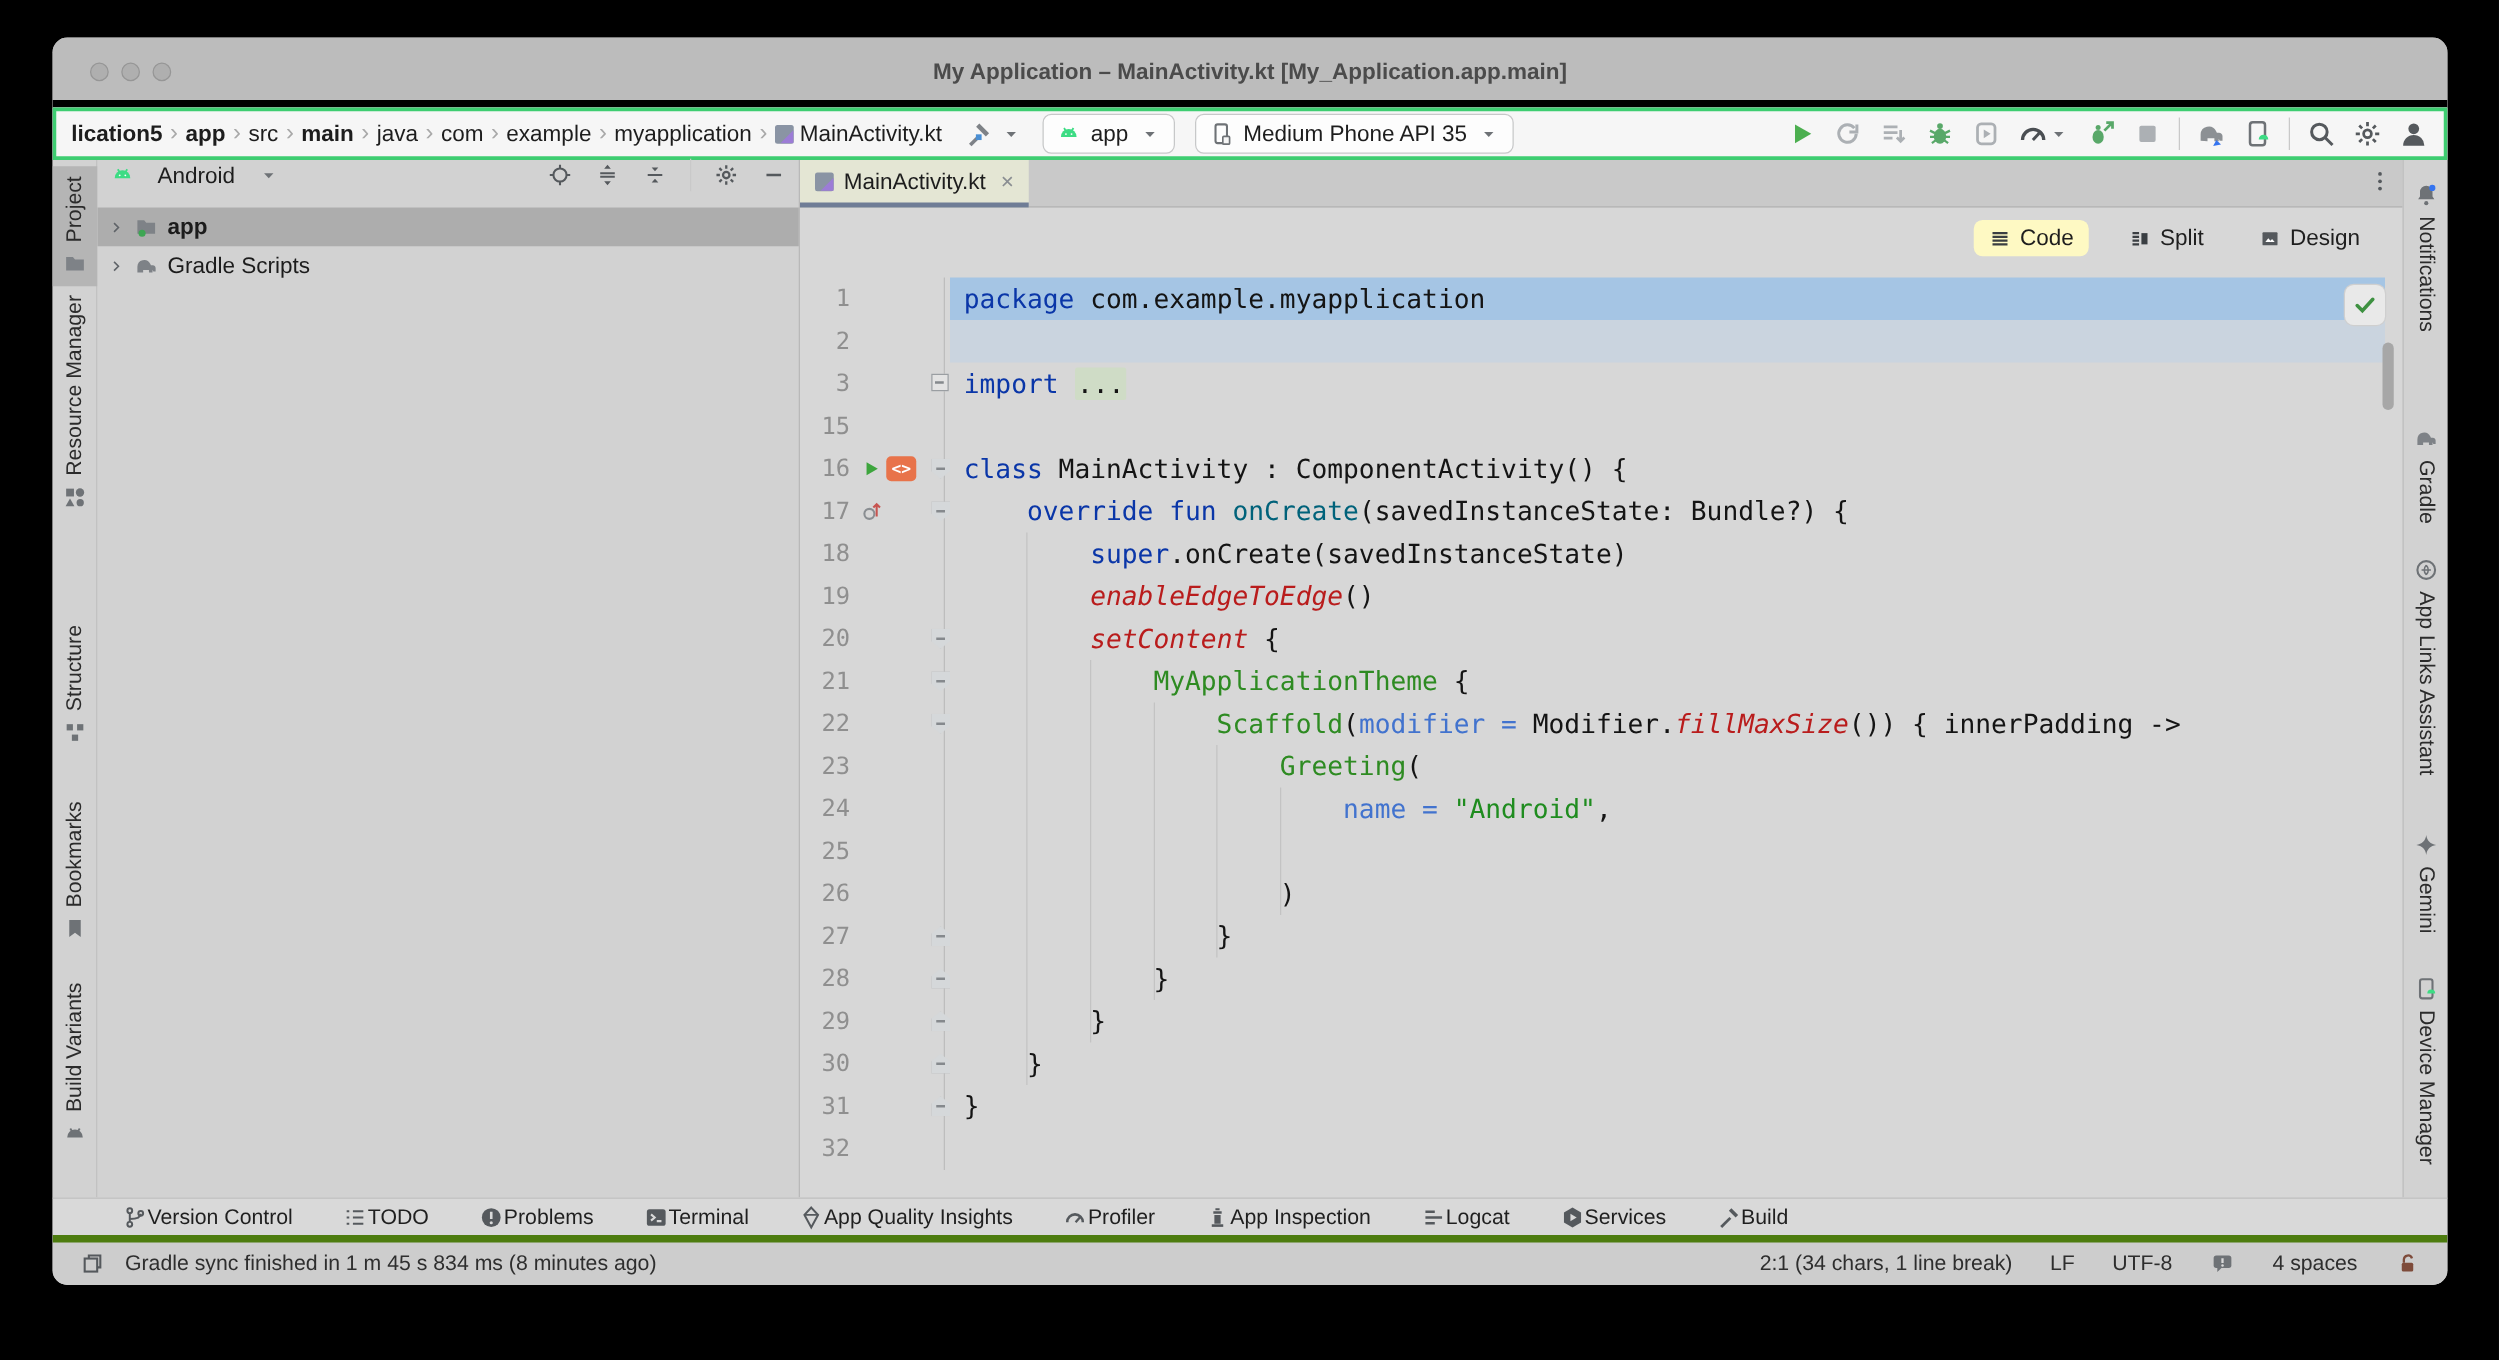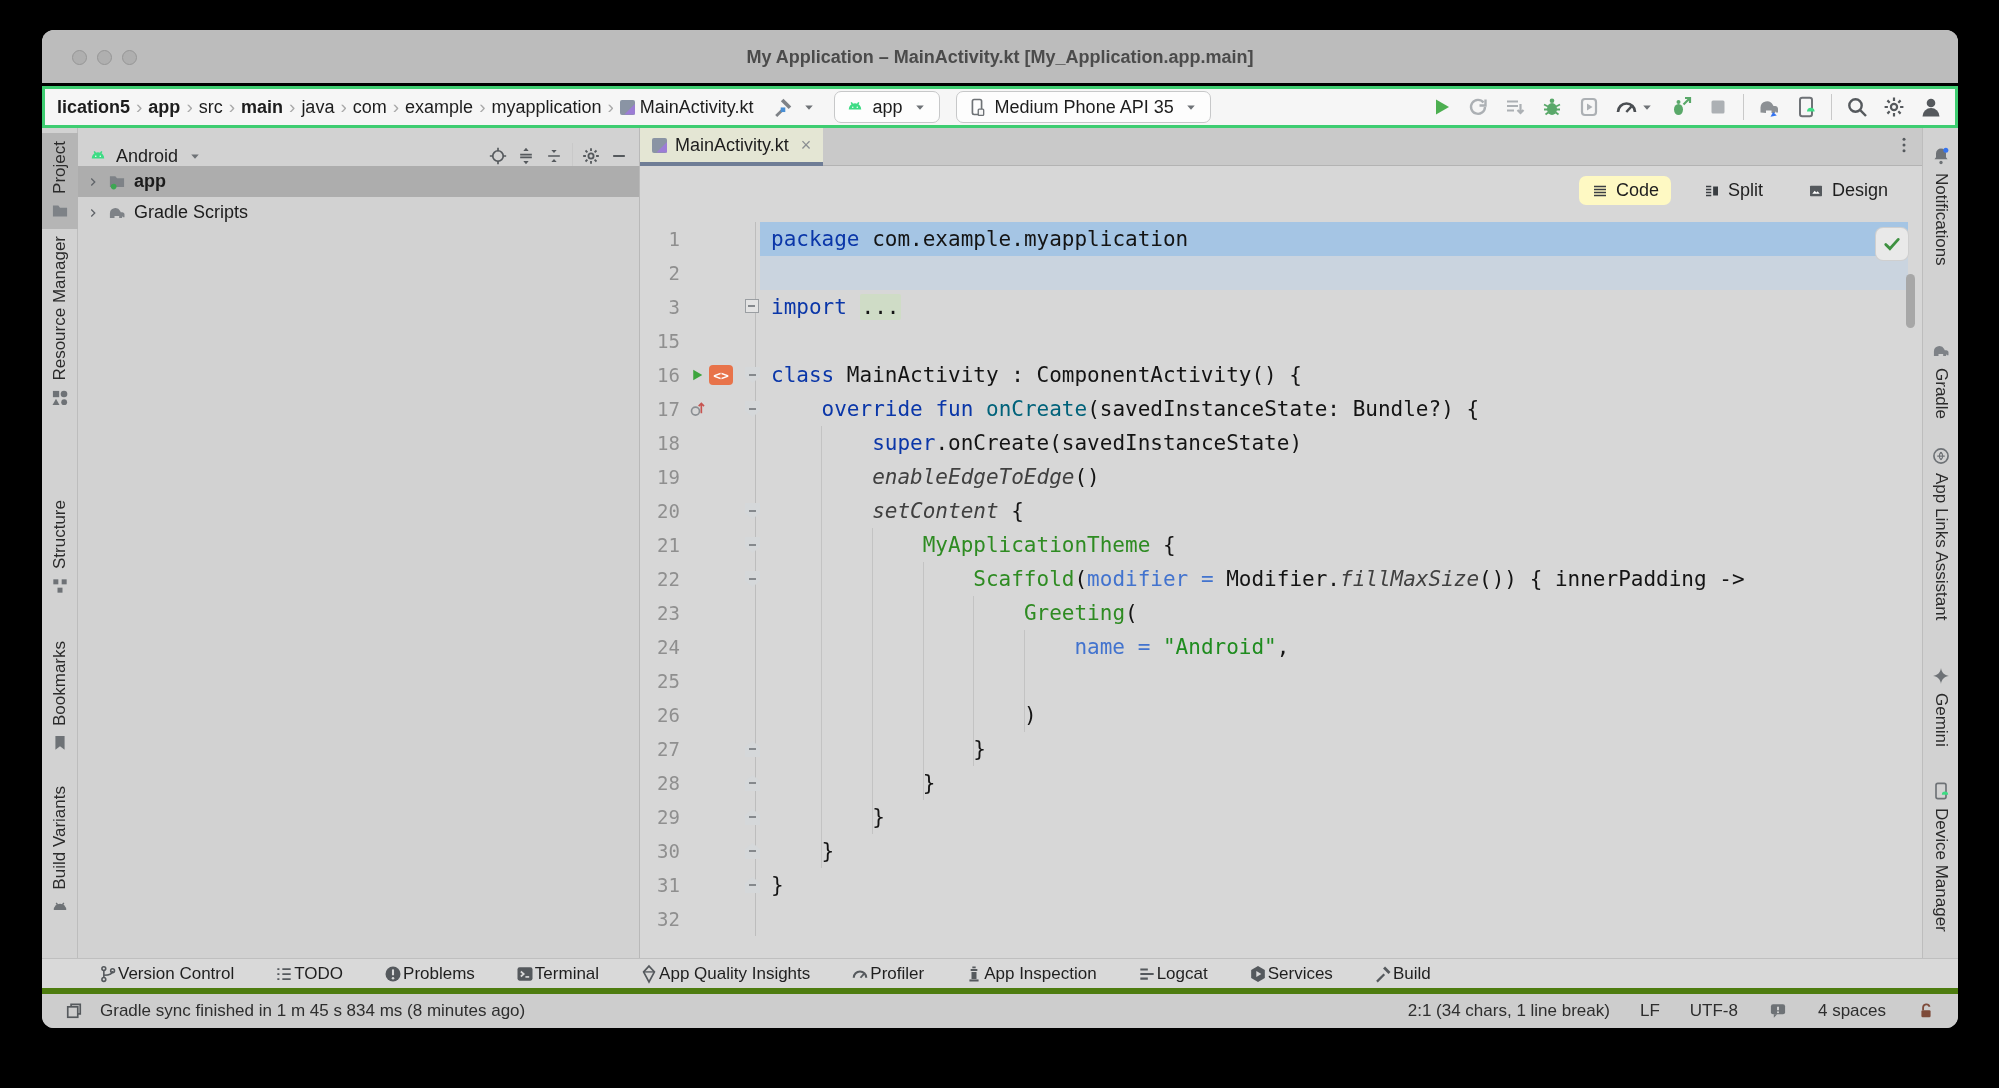--- a/index.html
+++ b/index.html
@@ -2,21 +2,21 @@
 <html><head>
 <meta charset="utf-8">
 <style>
   html,body{margin:0;padding:0;background:#000;}
   #stage{position:relative;width:1999px;height:1088px;background:#000;overflow:hidden;
          font-family:"Liberation Sans",sans-serif;-webkit-font-smoothing:antialiased;}
   .window{position:absolute;left:42px;top:30px;width:1916px;height:998px;border-radius:12px;
           background:#D2D2D2;overflow:hidden;box-shadow:0 22px 60px rgba(0,0,0,.6);}
   
   .titlebar{position:absolute;left:0;top:0;width:100%;height:56px;background:#BCBCBC;
-            border-bottom:3px solid #000000;box-sizing:border-box;}
+            border-bottom:6px solid #000000;box-sizing:border-box;}
   .tl{position:absolute;top:20px;width:15px;height:15px;border-radius:50%;background:#AFAFAF;border:1px solid #969696;box-sizing:border-box;}
   .title{line-height:55px;text-align:center;font-size:18px;font-weight:700;color:#4B4B4B;}
   
   .toolbar{position:absolute;left:0;top:56px;width:100%;height:42px;background:#F6F6F6;
            border:3px solid #3ECD71;box-sizing:border-box;display:flex;align-items:center;padding:0 12px;}
   .crumbs{display:flex;align-items:center;white-space:nowrap;}
   .crumb{font-size:18px;color:#1D1D1D;display:flex;align-items:center;gap:5px;}
   .crumb.b{font-weight:700;}
   .csep{color:#A9A9A9;font-size:19px;padding:0 6px;}
   .kicon{position:relative;display:inline-block;width:15px;height:15px;background:#8A94A4;border-radius:2px;}
@@ -35,21 +35,21 @@
   
   .main{position:absolute;left:0;top:98px;width:100%;height:830px;background:#D2D2D2;}
   .lstrip{position:absolute;left:0;top:0;width:36px;height:100%;border-right:1px solid #BDBDBD;box-sizing:border-box;}
   .rstrip{position:absolute;right:0;top:0;width:36px;height:100%;border-left:1px solid #BDBDBD;box-sizing:border-box;}
   .vtab{position:absolute;left:0;width:36px;display:flex;flex-direction:column;align-items:center;gap:7px;padding:8px 0;cursor:default;}
   .vtab.active{background:#B5B5B5;}
   .vlabel{font-size:17px;color:#2B2B2B;writing-mode:vertical-rl;white-space:nowrap;}
   .lstrip .vlabel{transform:rotate(180deg);}
   
   .project{position:absolute;left:36px;top:0;width:562px;height:100%;background:#D2D2D2;border-right:1px solid #B9B9B9;box-sizing:border-box;}
-  .phead{height:24px;display:flex;align-items:center;padding:16px 10px;gap:8px;}
+  .phead{height:24px;display:flex;align-items:center;padding:0 10px;gap:18px;}
   .phead .mode{font-size:18px;color:#1D1D1D;}
   .phead .spacer{flex:1;}
   .tree{position:absolute;left:0;top:38px;width:100%;}
   .trow{height:31px;display:flex;align-items:center;gap:7px;padding-left:8px;font-size:18px;color:#1C1C1C;cursor:default;}
   .trow.selected{background:#ADADAD;font-weight:700;}
   .chev{color:#5F6368;font-size:15px;width:14px;display:inline-flex;}
   
   .editor{position:absolute;left:598px;top:0;width:1282px;height:100%;background:#D7D7D7;}
   .tabbar{position:absolute;left:0;top:0;width:100%;height:38px;background:#C9C9C9;border-bottom:1px solid #B3B3B3;box-sizing:border-box;}
   .etab{position:absolute;left:0;top:0;height:38px;display:flex;align-items:center;gap:8px;padding:0 12px;
@@ -70,21 +70,21 @@
   .gicons{position:absolute;left:48px;top:0;height:34px;display:flex;align-items:center;gap:3px;z-index:2;}
   .badge{display:inline-flex;align-items:center;justify-content:center;width:24px;height:20px;border-radius:4px;
          background:#E8734A;color:#fff;font-size:13px;font-weight:700;font-family:"DejaVu Sans Mono",monospace;}
   .fm{position:absolute;left:105px;top:9px;width:15px;height:16px;background:#D5D8DA;filter:drop-shadow(0 0 .6px #888);z-index:2;}
   .fm::after{content:'';position:absolute;left:4px;top:7px;width:7px;height:2px;background:#85898D;}
   .fm.down{clip-path:polygon(0 0,100% 0,100% 62%,50% 100%,0 62%);}
   .fm.up{clip-path:polygon(50% 0,100% 38%,100% 100%,0 100%,0 38%);}
   .fm.box{width:14px;height:14px;background:#E3E3E3;border:1.5px solid #9A9EA2;box-sizing:border-box;filter:none;}
   .fm.box::after{left:2px;top:4.5px;width:7px;}
   .txt{position:absolute;left:131px;top:0;line-height:34px;font-size:21px;white-space:pre;z-index:1;}
-  .kw{color:#0A36A8;} .p{color:#141414;} .fn{color:#00627A;} .fni{color:#404040;font-style:italic;margin-top:16px;}
+  .kw{color:#0A36A8;} .p{color:#141414;} .fn{color:#00627A;} .fni{color:#b91c1c;font-style:italic;margin-top:16px;}
   .comp{color:#2E8B22;margin-top:32px;} .named{color:#4273CE;} .str{color:#1F8C1F;}
   .foldtxt{background:#CFDCC6;color:#141414;padding:1px 2px;border-radius:2px;}
   .checkchip{position:absolute;right:14px;top:100px;width:32px;height:32px;background:#E9E9E9;border-radius:7px;
              display:flex;align-items:center;justify-content:center;z-index:6;box-shadow:0 0 0 1px #CFCFCF;}
   .scrollthumb{position:absolute;right:7px;top:146px;width:9px;height:54px;border-radius:5px;background:#A7A7A7;z-index:6;}
   
   .toolsbar{position:absolute;left:0;top:928px;width:100%;height:30px;background:#D9D9D9;border-top:1px solid #BFBFBF;
             box-sizing:border-box;display:flex;align-items:center;gap:40px;padding-left:56px;}
   .tool{display:flex;align-items:flex-start;gap:0;font-size:17px;color:#1F1F1F;white-space:nowrap;}
   .statusbar{position:absolute;left:0;top:958px;width:100%;height:40px;background:#CDCDCD;border-top:6px solid #4d7c0f;

